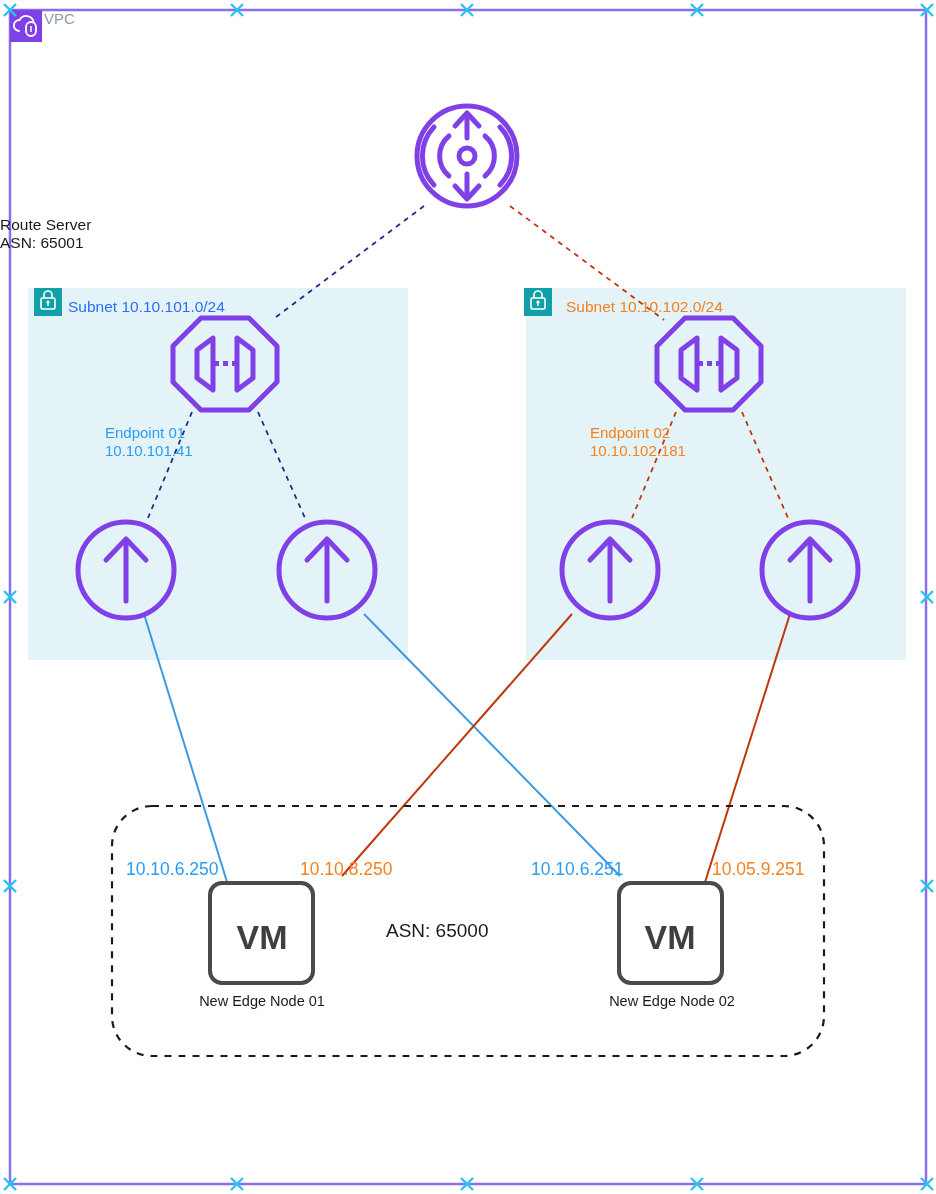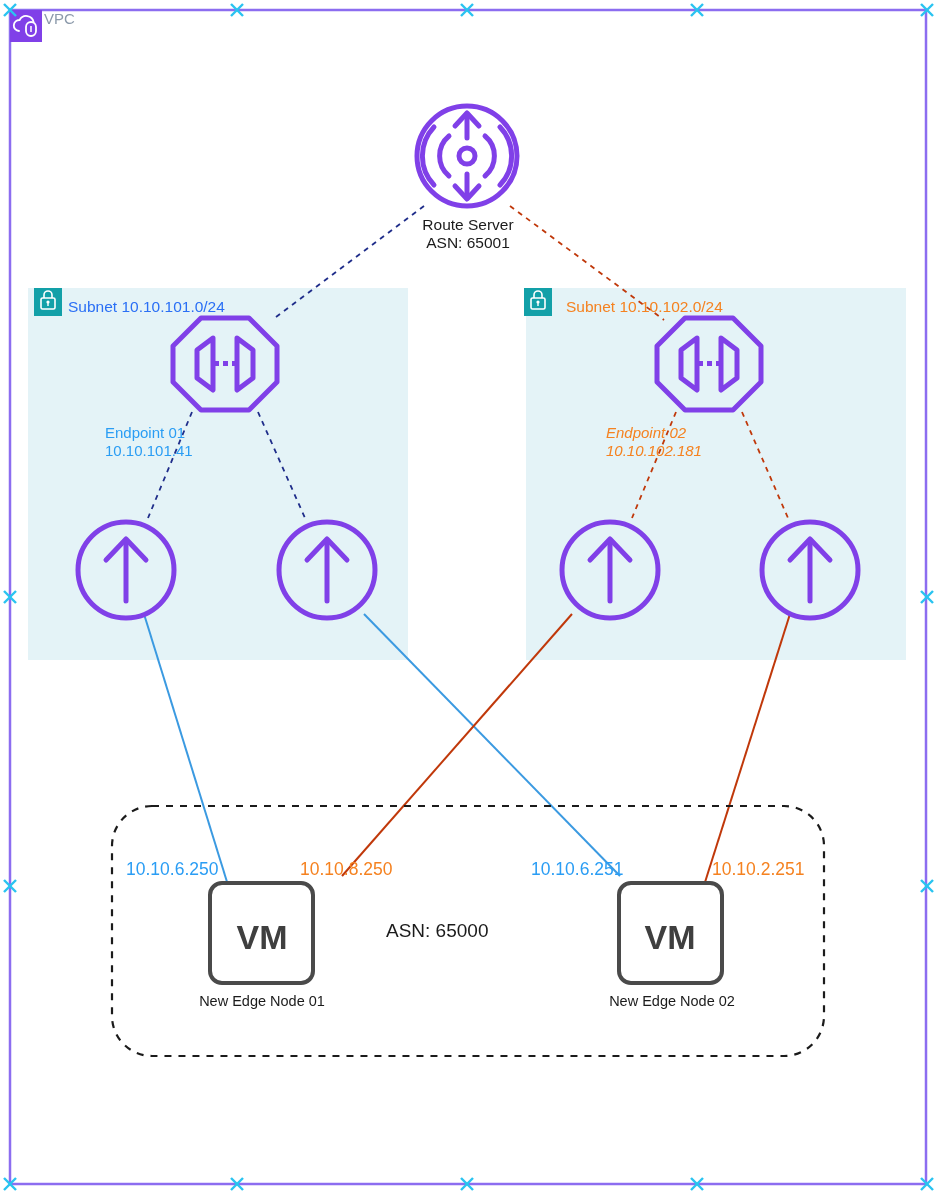--- a/index.html
+++ b/index.html
@@ -38,31 +38,30 @@
   }
   .subnet-label {
     font-size: 15.5px;
   }
   .subnet-label.left  { left: 68px;  top: 298px; color: #2a6ff5; }
   .subnet-label.right { left: 558px; top: 298px; color: #f58220; margin-left: 8px; }
 
   .rs-label {
     left: 0; top: 216px;
     width: 936px;
-    text-align: center;
     font-size: 15.5px;
     color: #1b1b1b;
   }
   .ep-label {
     font-size: 15px;
     text-align: left;
     width: 240px;
   }
   .ep-label.left  { left: 105px; top: 424px; color: #2a9df4; }
-  .ep-label.right { left: 606px; top: 424px; color: #f58220; font-style: italic; }
+  .ep-label.right { left: 590px; top: 424px; color: #f58220; }
 
   .ip-label { font-size: 17.5px; }
   .ip-label.c1 { left: 126px; top: 859px; color: #2a9df4; }
   .ip-label.c2 { left: 300px; top: 859px; color: #f58220; }
   .ip-label.c3 { left: 531px; top: 859px; color: #2a9df4; }
   .ip-label.c4 { left: 712px; top: 859px; color: #f58220; }
 
   .vm-text {
     font-size: 34px;
     font-weight: bold;
@@ -269,21 +268,21 @@
 
   <div class="txt rs-label"><span>Route Server</span><br><span>ASN: 65001</span></div>
 
   <div class="txt ep-label left"><span>Endpoint 01</span><br><span>10.10.101.41</span></div>
 
   <div class="txt ep-label right"><span>Endpoint 02</span><br><span>10.10.102.181</span></div>
 
   <div class="txt ip-label c1">10.10.6.250</div>
   <div class="txt ip-label c2">10.10.8.250</div>
   <div class="txt ip-label c3">10.10.6.251</div>
-  <div class="txt ip-label c4">10.10.2.251</div>
+  <div class="txt ip-label c4">10.05.9.251</div>
 
   <div class="txt vm-text left">VM</div>
   <div class="txt vm-text right">VM</div>
 
   <div class="txt vm-caption left">New Edge Node 01</div>
   <div class="txt vm-caption right">New Edge Node 02</div>
 
   <div class="txt asn-label">ASN: 65000</div>
 </div>
 

